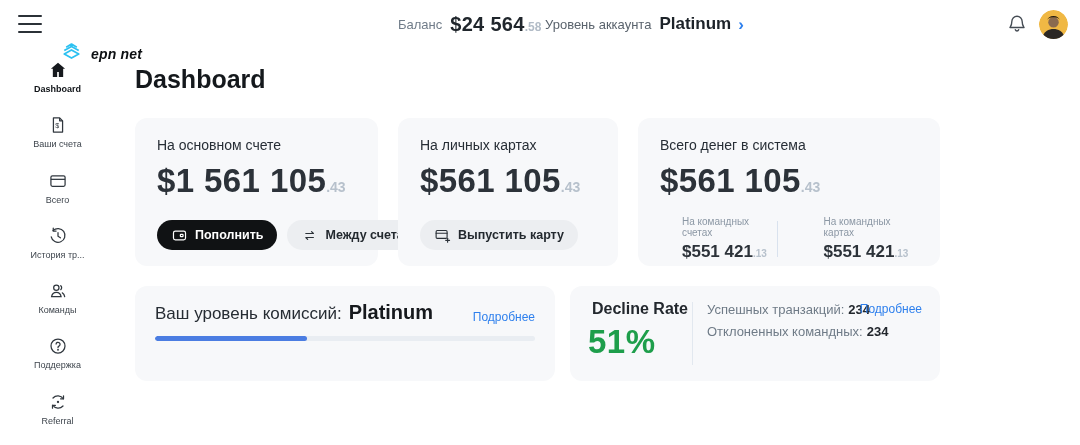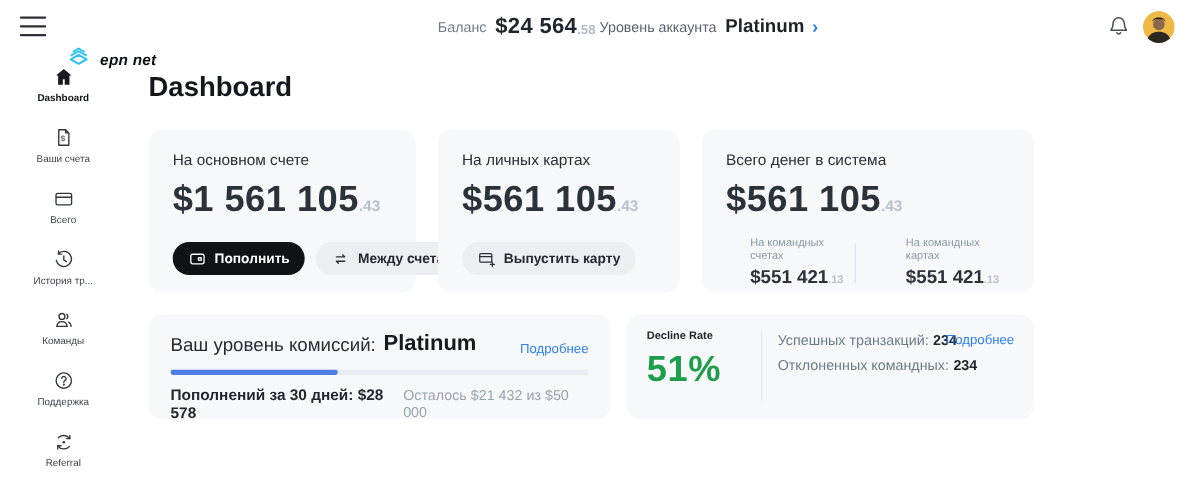--- a/index.html
+++ b/index.html
@@ -65,21 +65,21 @@
   .comm-title { font-size:17px; color:#262c33; }
   .comm-level { font-size:20px; font-weight:700; color:#16191d; margin-left:7px; }
   .link { margin-left:auto; color:#2f80ed; font-size:12px; font-weight:500; text-decoration:none; cursor:pointer; }
   .progress-track { margin-top:12px; height:5px; border-radius:3px; background:#e9edf2; overflow:hidden; }
   .progress-fill { height:100%; border-radius:3px; background:#4b7de2; width:0; }
   .comm-foot { display:flex; margin-top:10px; align-items:baseline; }
   .deposits { font-size:14px; font-weight:600; color:#23282e; }
   .remaining { margin-left:auto; font-size:13px; color:#99a3ae; }
   .card-decline { position:relative; width:370px; height:95px; padding:14px 18px; display:flex; }
   .decline-left { width:104px; }
-  .decline-title { font-size:10px; font-weight:700; color:#23282e; }
+  .decline-title { font-size:16px; font-weight:700; color:#23282e;text-align:center; }
   .decline-rate { font-size:33px; font-weight:700; color:#1e9e4b; margin-top:5px; letter-spacing:.5px; }
   .decline-divider { width:1px; background:#e2e8ef; margin:2px 14px 2px 0; }
   .decline-stats { display:flex; flex-direction:column; gap:7px; padding-top:2px; }
   .stat-line { font-size:13px; color:#6f7b87; white-space:nowrap; }
   .stat-line b { color:#22272d; font-weight:700; margin-left:4px; }
   .card-decline .link { position:absolute; top:16px; right:18px; margin-left:0; }
   svg { display:block; }
 </style>
 </head>
 <body>
@@ -280,24 +280,20 @@
 
       <div class="card card-commission">
         <div class="comm-head">
           <span class="comm-title">Ваш уровень комиссий:</span>
           <span class="comm-level">Platinum</span>
           <a class="link">Подробнее</a>
         </div>
         <div class="progress-track">
           <div class="progress-fill" style="width: 40%;"></div>
         </div>
-        <div class="comm-foot">
-          <span class="deposits">Пополнений за 30 дней: $28 578</span>
-          <span class="remaining">Осталось $21 432 из $50 000</span>
-        </div>
       </div>
 
       <div class="card card-decline">
         <div class="decline-left">
           <div class="decline-title">Decline Rate</div>
           <div class="decline-rate">51%</div>
         </div>
         <div class="decline-divider"></div>
         <div class="decline-stats">
           <div class="stat-line">

